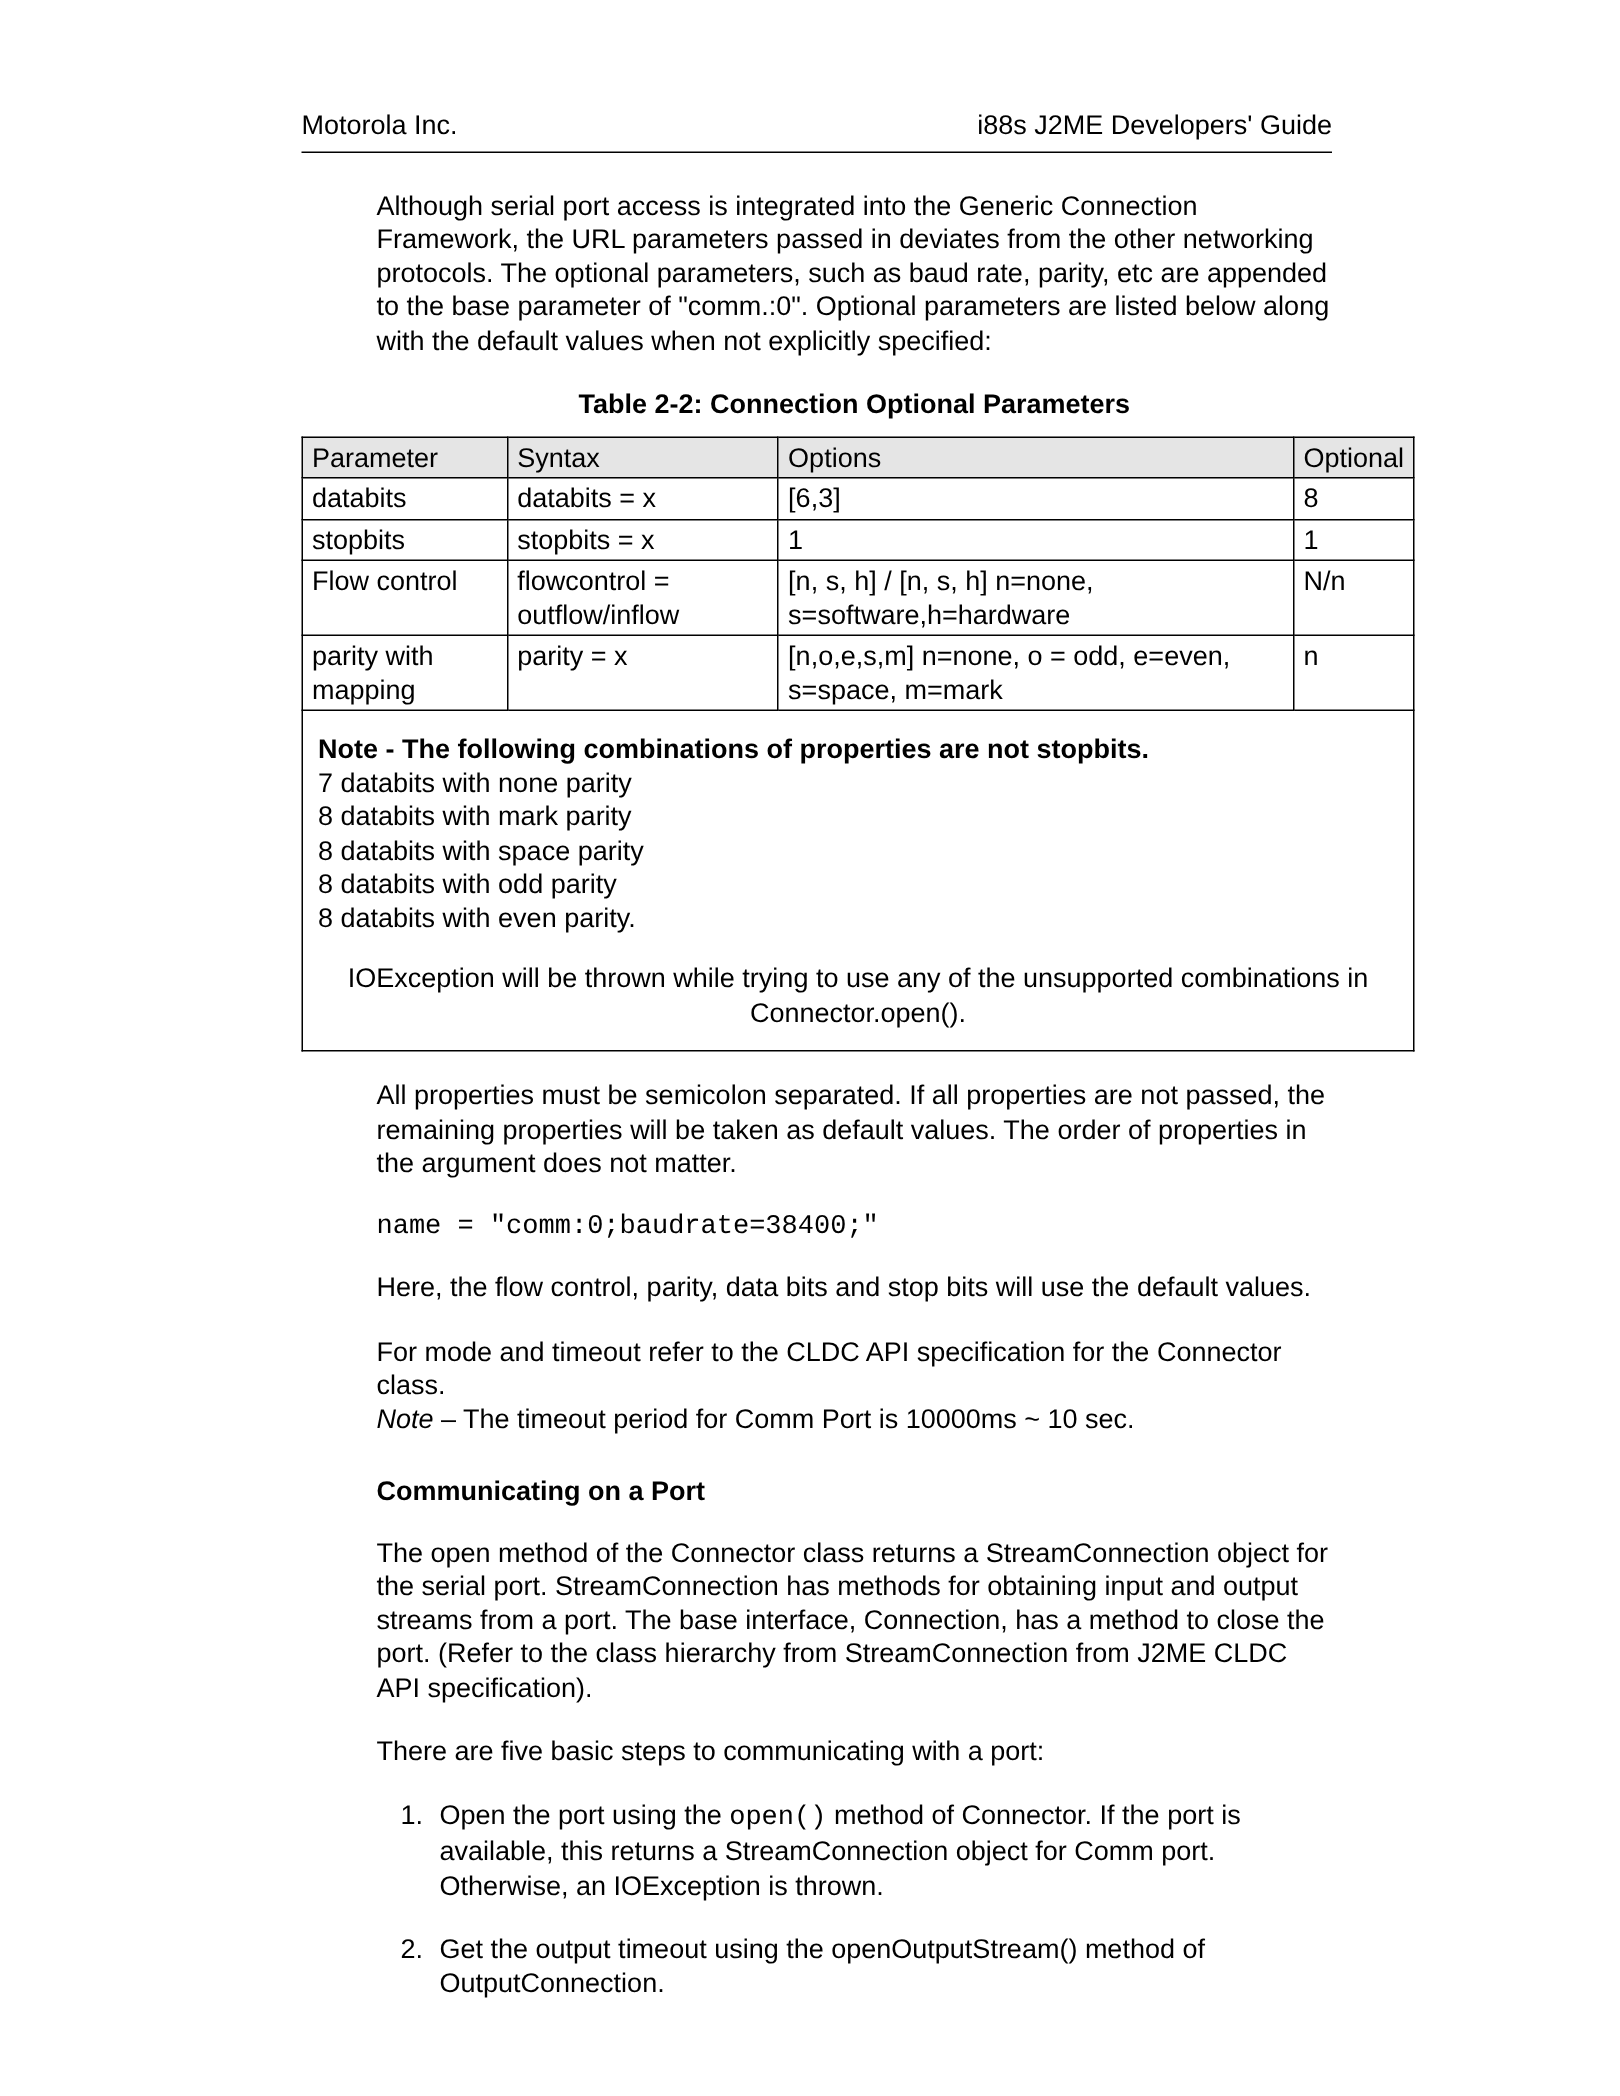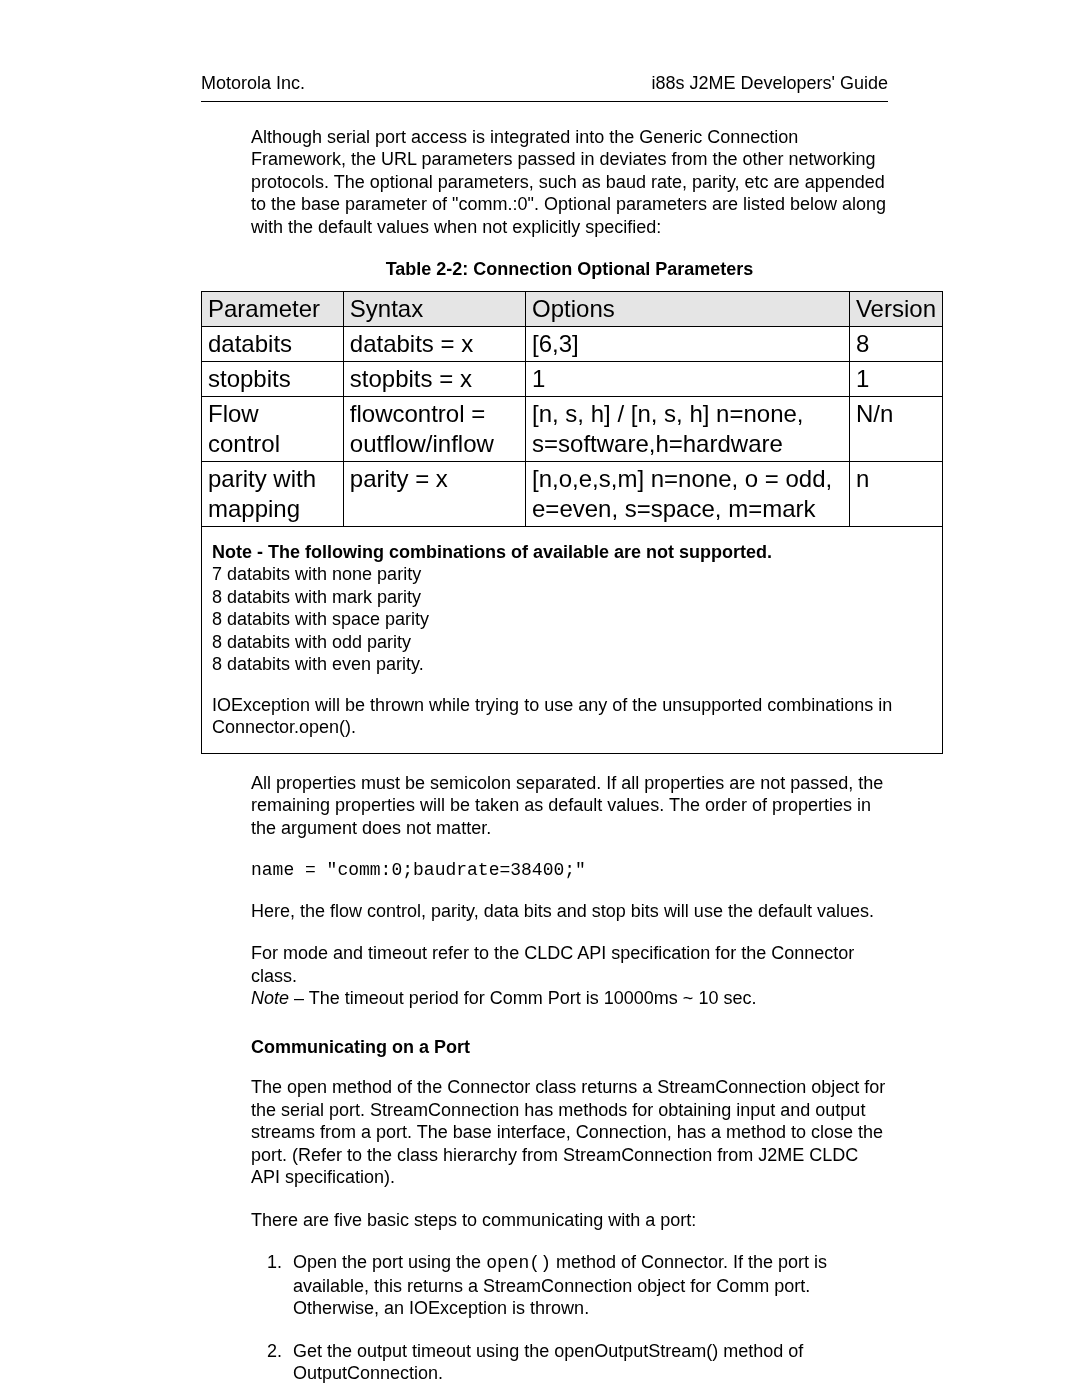--- a/index.html
+++ b/index.html
@@ -44,21 +44,21 @@
   table.params {
     width: 742px;
     border-collapse: collapse;
     margin: 0 0 0 0;
   }
   table.params th, table.params td {
     border: 1px solid #000;
     padding: 2px 6px 2px 6px;
     text-align: left;
     vertical-align: top;
-    font-size: 24px;
+    font-size: 18px;
   }
   table.params th {
     background: #e5e5e5;
     font-weight: normal;
   }
   .note-box {
     border: 1px solid #000;
     border-top: none;
     width: 742px;
     padding: 14px 10px 14px 10px;
@@ -111,21 +111,21 @@
 
     <p class="table-caption">Table 2-2: Connection Optional Parameters</p>
   </div>
 
   <table class="params">
     <thead>
       <tr>
         <th>Parameter</th>
         <th>Syntax</th>
         <th>Options</th>
-        <th>Version</th>
+        <th>Optional</th>
       </tr>
     </thead>
     <tbody>
       <tr>
         <td>databits</td>
         <td>databits = x</td>
         <td>[6,3]</td>
         <td>8</td>
       </tr>
       <tr>
@@ -143,27 +143,27 @@
       <tr>
         <td>parity with mapping</td>
         <td>parity = x</td>
         <td>[n,o,e,s,m]  n=none, o = odd, e=even, s=space, m=mark</td>
         <td>n</td>
       </tr>
     </tbody>
   </table>
 
   <div class="note-box">
-    <p><span class="note-title">Note - The following combinations of available are not supported.</span></p>
+    <p><span class="note-title">Note - The following combinations of properties are not stopbits.</span></p>
     <p>7 databits with none parity</p>
     <p>8 databits with mark parity</p>
     <p>8 databits with space parity</p>
     <p>8 databits with odd parity</p>
     <p>8 databits with even parity.</p>
-    <p style="margin-top:18px;">IOException will be thrown while trying to use any of the unsupported combinations in Connector.open().</p>
+    <p style="margin-top:18px;text-align:center;">IOException will be thrown while trying to use any of the unsupported combinations in Connector.open().</p>
   </div>
 
   <div class="indent-block">
     <p class="para">All properties must be semicolon separated. If all properties are not passed, the remaining properties will be taken as default values. The order of properties in the argument does not matter.</p>
 
     <div class="codeblock">name = "comm:0;baudrate=38400;"</div>
 
     <p class="para">Here, the flow control, parity, data bits and stop bits will use the default values.</p>
 
     <p class="para">

